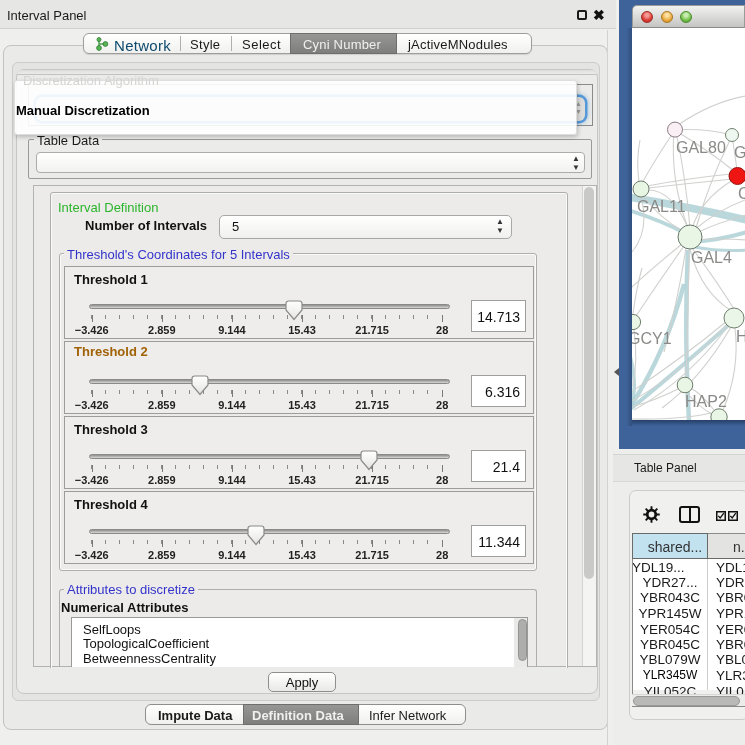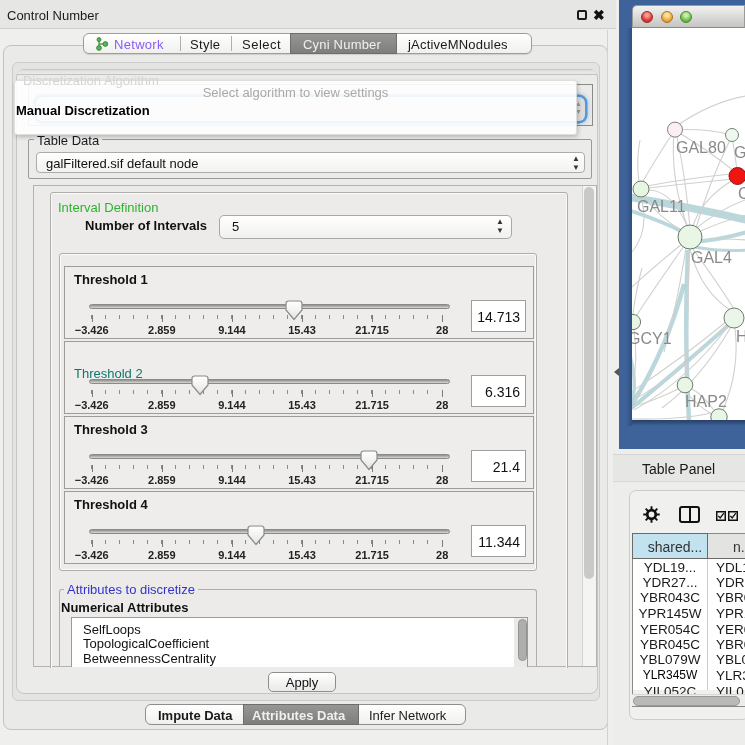--- a/index.html
+++ b/index.html
@@ -6,72 +6,71 @@
 html,body { width:745px; height:745px; overflow:hidden; }
 body { font-family:"Liberation Sans", sans-serif; background:#efefee; }
 #app { position:absolute; left:0; top:0; width:745px; height:745px; }
 .abs { position:absolute; }
 </style>
 </head>
 <body>
 <div id="app">
 
 <div class="abs" style="left:0;top:0;width:616px;height:29px;background:#e6e6e4;border-bottom:1px solid #d0d0ce;"></div>
-<div class="abs" style="left:7px;top:8px;font-size:13px;color:#1a1a1a;">Control Number</div>
+<div class="abs" style="left:7px;top:8px;font-size:13px;color:#1a1a1a;">Interval Panel</div>
 <div class="abs" style="left:577px;top:10px;width:10px;height:10px;border:2px solid #1a1a1a;border-radius:2px;"></div>
 <div class="abs" style="left:593px;top:7px;font-size:14px;font-weight:bold;color:#111;">✖</div>
 
 <div class="abs" style="left:3px;top:45px;width:605px;height:685px;background:#eaeae8;border:1px solid #c2c2c0;border-radius:8px;"></div>
 <div class="abs" style="left:12px;top:62px;width:588px;height:639px;background:#e4e4e2;border:1px solid #cccccb;border-radius:6px;"></div>
 <div class="abs" style="left:16px;top:69px;width:582px;height:625px;background:#ebebe9;border:1px solid #c6c6c4;border-radius:8px;"></div>
 <div class="abs" style="left:17px;top:70px;width:580px;height:5px;background:linear-gradient(#dededc,#ebebe9);border-bottom:1px solid #c2c2c0;border-radius:8px 8px 0 0;"></div>
 
 <div class="abs" style="left:83px;top:33px;width:449px;height:21px;background:linear-gradient(#ffffff,#f0f0ee);border:1px solid #9d9d9b;border-radius:6px;box-shadow:0 1px 1px rgba(0,0,0,0.12);"></div>
 <svg class="abs" style="left:95px;top:37px;" width="14" height="14" viewBox="0 0 14 14">
   <line x1="4" y1="3" x2="4" y2="11" stroke="#4a9a4a" stroke-width="1.4"></line>
   <line x1="4" y1="7" x2="10" y2="7" stroke="#4a9a4a" stroke-width="1.4"></line>
   <circle cx="4" cy="2.6" r="2" fill="#57b557" stroke="#2c7a2c" stroke-width="0.8"></circle>
   <circle cx="4" cy="11" r="2.4" fill="#57b557" stroke="#2c7a2c" stroke-width="0.8"></circle>
   <circle cx="10.4" cy="7" r="2.4" fill="#57b557" stroke="#2c7a2c" stroke-width="0.8"></circle>
 </svg>
-<div class="abs" style="left:114px;top:37px;font-size:13px;letter-spacing:0.3px;color:#8b5cf6;">Network</div>
+<div class="abs" style="left:114px;top:37px;font-size:15px;letter-spacing:0.3px;color:#0c4a6e;">Network</div>
 <div class="abs" style="left:180px;top:36px;width:1px;height:15px;background:#b0b0ae;"></div>
 <div class="abs" style="left:190px;top:37px;font-size:13px;letter-spacing:0.3px;color:#1a1a1a;">Style</div>
 <div class="abs" style="left:231px;top:36px;width:1px;height:15px;background:#b0b0ae;"></div>
 <div class="abs" style="left:242px;top:37px;font-size:13px;letter-spacing:0.5px;color:#1a1a1a;">Select</div>
 <div class="abs" style="left:290px;top:33px;width:107px;height:21px;background:linear-gradient(#969694,#7e7e7c);border:1px solid #6e6e6c;"></div>
 <div class="abs" style="left:303px;top:37px;font-size:13px;letter-spacing:0.2px;color:#f0f0ee;">Cyni Number</div>
 <div class="abs" style="left:408px;top:37px;font-size:13px;letter-spacing:0.2px;color:#1a1a1a;">jActiveMNodules</div>
 
 <div class="abs" style="left:28px;top:84px;width:565px;height:42px;border:1px solid #8a8a88;"></div>
 <div class="abs" style="left:36px;top:97px;width:549px;height:24px;border-radius:6px;background:#dcdcda;box-shadow:0 0 0 2.5px rgba(80,150,215,0.95), 0 0 4px 3px rgba(80,150,215,0.45);"></div>
 <div class="abs" style="left:575px;top:100px;font-size:7px;color:#999;line-height:8px;">▲<br>▼</div>
 
 <div class="abs" style="left:28px;top:139px;width:564px;height:40px;border:1px solid #9a9a98;border-radius:2px;"></div>
 <div class="abs" style="left:34px;top:133px;font-size:13px;color:#1a1a1a;background:#ebebe9;padding:0 3px;text-align:right;">Table Data</div>
 
 <div class="abs" style="left:14px;top:80px;width:563px;height:55px;background:rgba(255,255,255,0.9);border:1px solid rgba(185,185,185,0.45);border-radius:3px;box-shadow:1px 2px 4px rgba(0,0,0,0.22);"></div>
 <div class="abs" style="left:23px;top:73px;font-size:13px;color:#d4d4d2;">Discretization Algorithm</div>
-<div class="abs" style="left:14px;top:85px;width:563px;text-align:center;font-size:13px;color:#a9a9a7;">Select algorithm to view settings</div>
 <div class="abs" style="left:16px;top:103px;font-size:13px;font-weight:bold;color:#000;">Manual Discretization</div>
 <div class="abs" style="left:36px;top:152px;width:549px;height:21px;background:linear-gradient(#ffffff,#f2f2f0);border:1px solid #acacaa;border-radius:4px;"></div>
-<div class="abs" style="left:46px;top:156px;font-size:13px;color:#111;">galFiltered.sif default node</div>
 <div class="abs" style="left:572px;top:154px;font-size:8px;color:#333;line-height:9px;">▲<br>▼</div>
 
 <div class="abs" style="left:33px;top:185px;width:564px;height:482px;background:#ecebe9;border:1px solid #b2b2b0;"></div>
 
 <div class="abs" style="left:50px;top:192px;width:518px;height:482px;border:1px solid #adadab;border-radius:3px;box-shadow:inset 0 0 0 1px #fafaf8;"></div>
 <div class="abs" style="left:55px;top:200px;font-size:13px;color:#2cb52c;background:#ecebe9;padding:0 3px;">Interval Definition</div>
 
 <div class="abs" style="left:85px;top:218px;font-size:13px;font-weight:bold;color:#111;">Number of Intervals</div>
 <div class="abs" style="left:219px;top:215px;width:293px;height:24px;background:linear-gradient(#ffffff,#f0f0ee);border:1px solid #a8a8a6;border-radius:5px;"></div>
 <div class="abs" style="left:232px;top:219px;font-size:13px;color:#111;">5</div>
 <div class="abs" style="left:496px;top:217px;font-size:8px;color:#333;line-height:9px;">▲<br>▼</div>
 
 <div class="abs" style="left:59px;top:253px;width:478px;height:318px;border:1px solid #adadab;border-radius:3px;box-shadow:inset 0 0 0 1px #fafaf8;"></div>
+<div class="abs" style="left:64px;top:247px;font-size:13px;color:#3333cc;background:#ecebe9;padding:0 3px;">Threshold's Coordinates for 5 Intervals</div>
 
 <div class="abs" style="left:64px;top:266px;width:470px;height:73px;background:#eeedeb;border:1px solid #9c9c9a;"></div>
 <div class="abs" style="left:74px;top:272px;font-size:13px;font-weight:bold;color:#111;">Threshold 1</div>
 <div class="abs" style="left:89px;top:304px;width:361px;height:5px;background:linear-gradient(#8e8e8c,#d8d8d6);border:1px solid #8a8a88;border-radius:3px;"></div>
 <div class="abs" style="left:91.2px;top:315px;width:351px;height:4px;background:repeating-linear-gradient(90deg,#8a8a88 0 1px,transparent 1px 14.02px);"></div>
 <div class="abs" style="left:91.7px;top:315px;width:1px;height:7px;background:#7a7a78;"></div>
 <div class="abs" style="left:161.8px;top:315px;width:1px;height:7px;background:#7a7a78;"></div>
 <div class="abs" style="left:231.9px;top:315px;width:1px;height:7px;background:#7a7a78;"></div>
 <div class="abs" style="left:302.0px;top:315px;width:1px;height:7px;background:#7a7a78;"></div>
 <div class="abs" style="left:372.1px;top:315px;width:1px;height:7px;background:#7a7a78;"></div>
@@ -89,21 +88,21 @@
           <stop offset="0.5" stop-color="#f2f2f0"></stop>
           <stop offset="1" stop-color="#e2e2e0"></stop>
         </linearGradient>
       </defs>
 <path d="M 3.5 1 L 14.5 1 A 2.5 2.5 0 0 1 17 3.5 L 17 10 L 9 19.5 L 1 10 L 1 3.5 A 2.5 2.5 0 0 1 3.5 1 Z" fill="url(#th266)" stroke="#8a8a88" stroke-width="1.2"></path>
 </svg>
 <div class="abs" style="left:471px;top:300px;width:55px;height:32px;background:#ffffff;border:1px solid #9e9e9c;"></div>
 <div class="abs" style="left:471px;top:309px;width:49px;text-align:right;font-size:14px;color:#111;">14.713</div>
 
 <div class="abs" style="left:64px;top:341px;width:470px;height:73px;background:#eeedeb;border:1px solid #9c9c9a;"></div>
-<div class="abs" style="left:74px;top:366px;font-size:13px;font-weight:normal;color:#0f766e;">Threshold 2</div>
+<div class="abs" style="left:74px;top:344px;font-size:13px;font-weight:bold;color:#a16207;">Threshold 2</div>
 <div class="abs" style="left:89px;top:379px;width:361px;height:5px;background:linear-gradient(#8e8e8c,#d8d8d6);border:1px solid #8a8a88;border-radius:3px;"></div>
 <div class="abs" style="left:91.2px;top:390px;width:351px;height:4px;background:repeating-linear-gradient(90deg,#8a8a88 0 1px,transparent 1px 14.02px);"></div>
 <div class="abs" style="left:91.7px;top:390px;width:1px;height:7px;background:#7a7a78;"></div>
 <div class="abs" style="left:161.8px;top:390px;width:1px;height:7px;background:#7a7a78;"></div>
 <div class="abs" style="left:231.9px;top:390px;width:1px;height:7px;background:#7a7a78;"></div>
 <div class="abs" style="left:302.0px;top:390px;width:1px;height:7px;background:#7a7a78;"></div>
 <div class="abs" style="left:372.1px;top:390px;width:1px;height:7px;background:#7a7a78;"></div>
 <div class="abs" style="left:442.2px;top:390px;width:1px;height:7px;background:#7a7a78;"></div>
 <div class="abs" style="left:61.7px;top:399px;width:60px;text-align:center;font-size:11px;font-weight:bold;color:#222;">−3.426</div>
 <div class="abs" style="left:131.8px;top:399px;width:60px;text-align:center;font-size:11px;font-weight:bold;color:#222;">2.859</div>
@@ -196,21 +195,21 @@
 
 <div class="abs" style="left:268px;top:672px;width:68px;height:20px;background:linear-gradient(#ffffff,#e9e9e7);border:1px solid #8e8e8c;border-radius:5px;"></div>
 <div class="abs" style="left:268px;top:675px;width:68px;text-align:center;font-size:13px;color:#111;">Apply</div>
 
 <div class="abs" style="left:582px;top:186px;width:14px;height:480px;background:#f4f4f2;border-left:1px solid #d4d4d2;"></div>
 <div class="abs" style="left:584px;top:187px;width:10px;height:392px;background:#c9c9c7;border-radius:5px;"></div>
 
 <div class="abs" style="left:145px;top:704px;width:321px;height:21px;background:linear-gradient(#ffffff,#f0f0ee);border:1px solid #8e8e8c;border-radius:6px;"></div>
 <div class="abs" style="left:158px;top:708px;font-size:13px;font-weight:bold;color:#1a1a1a;">Impute Data</div>
 <div class="abs" style="left:243px;top:704px;width:116px;height:21px;background:linear-gradient(#969694,#7e7e7c);border:1px solid #6e6e6c;"></div>
-<div class="abs" style="left:252px;top:708px;font-size:13px;font-weight:bold;color:#f0f0ee;">Attributes Data</div>
+<div class="abs" style="left:252px;top:708px;font-size:13px;font-weight:bold;color:#f0f0ee;">Definition Data</div>
 <div class="abs" style="left:369px;top:708px;font-size:13px;font-weight:normal;color:#1a1a1a;">Infer Network</div>
 
 <div class="abs" style="left:607px;top:30px;width:1px;height:715px;background:#d2d2d0;"></div>
 <div class="abs" style="left:608px;top:30px;width:11px;height:715px;background:#efefed;"></div>
 <div class="abs" style="left:614px;top:368px;width:0;height:0;border-top:4px solid transparent;border-bottom:4px solid transparent;border-right:5px solid #555;"></div>
 <div class="abs" style="left:619px;top:0;width:126px;height:449px;background:#3e639b;"></div>
 <div class="abs" style="left:632px;top:5px;width:113px;height:23px;background:linear-gradient(#f2f2f0,#c4c4c2);border-top-left-radius:5px;border:1px solid #9a9a98;border-bottom:1px solid #8a8a88;"></div>
 
 <div class="abs" style="left:641px;top:11px;width:12px;height:12px;border-radius:50%;background:radial-gradient(circle at 50% 32%, #f59a94 0 18%, #dc3a35 60%, #b02a24 100%);border:1px solid #9e2a24;"></div>
 <div class="abs" style="left:661px;top:11px;width:12px;height:12px;border-radius:50%;background:radial-gradient(circle at 50% 32%, #fbe0a0 0 18%, #e9a93d 60%, #c08328 100%);border:1px solid #a8761e;"></div>
@@ -277,21 +276,21 @@
 <text x="628" y="344" font-size="16" fill="#8a8a88" font-family="Liberation Sans, sans-serif">GCY1</text>
 <text x="736" y="342" font-size="16" fill="#8a8a88" font-family="Liberation Sans, sans-serif">H</text>
 <text x="685" y="407" font-size="16" fill="#8a8a88" font-family="Liberation Sans, sans-serif">HAP2</text>
 </svg>
 
 <div class="abs" style="left:632px;top:420px;width:113px;height:6px;background:linear-gradient(rgba(10,20,40,0.45),rgba(10,20,40,0));"></div>
 <div class="abs" style="left:626px;top:28px;width:6px;height:398px;background:linear-gradient(90deg,rgba(10,20,40,0),rgba(10,20,40,0.25));"></div>
 
 <div class="abs" style="left:613px;top:450px;width:132px;height:295px;background:#ededeb;"></div>
 <div class="abs" style="left:613px;top:454px;width:132px;height:28px;background:#e6e6e4;border-top:1px solid #d4d4d2;border-bottom:1px solid #d8d8d6;"></div>
-<div class="abs" style="left:634px;top:461px;font-size:14px;color:#1a1a1a;margin-left:8px;">Table Panel</div>
+<div class="abs" style="left:634px;top:461px;font-size:12px;color:#1a1a1a;">Table Panel</div>
 
 <div class="abs" style="left:629px;top:490px;width:120px;height:230px;background:#f0f0ee;border:1px solid #cccccb;border-radius:7px;"></div>
 
 <svg class="abs" style="left:643px;top:506px;" width="17" height="17" viewBox="0 0 17 17">
   <path fill="#111" fill-rule="evenodd" d="M 6.46 3.29 L 7.48 2.99 L 7.57 0.25 L 9.43 0.25 L 9.52 2.99 L 10.74 3.37 L 11.67 3.88 L 13.67 2.01 L 14.99 3.33 L 13.12 5.33 L 13.71 6.46 L 14.01 7.48 L 16.75 7.57 L 16.75 9.43 L 14.01 9.52 L 13.63 10.74 L 13.12 11.67 L 14.99 13.67 L 13.67 14.99 L 11.67 13.12 L 10.54 13.71 L 9.52 14.01 L 9.43 16.75 L 7.57 16.75 L 7.48 14.01 L 6.26 13.63 L 5.33 13.12 L 3.33 14.99 L 2.01 13.67 L 3.88 11.67 L 3.29 10.54 L 2.99 9.52 L 0.25 9.43 L 0.25 7.57 L 2.99 7.48 L 3.37 6.26 L 3.88 5.33 L 2.01 3.33 L 3.33 2.01 L 5.33 3.88 Z M 8.5 5.6 A 2.9 2.9 0 1 0 8.5 11.4 A 2.9 2.9 0 1 0 8.5 5.6 Z"></path>
 </svg>
 <div class="abs" style="left:679px;top:506px;width:21px;height:17px;border:2.5px solid #111;border-radius:3px;"></div>
 <div class="abs" style="left:688.5px;top:508px;width:2.5px;height:13px;background:#111;"></div>
 <svg class="abs" style="left:716px;top:511px;" width="22" height="10" viewBox="0 0 22 10">
 <rect x="0.75" y="0.75" width="8.5" height="8.5" fill="none" stroke="#111" stroke-width="1.5"></rect>
@@ -299,21 +298,21 @@
 <rect x="12.75" y="0.75" width="8.5" height="8.5" fill="none" stroke="#111" stroke-width="1.5"></rect>
 <path d="M 14.3 4.8 L 16.2 7 L 19.8 2.2" fill="none" stroke="#111" stroke-width="1.3"></path>
 </svg>
 
 <div class="abs" style="left:632px;top:533px;width:113px;height:26px;background:#e3e3e1;border-top:1px solid #8a8a88;border-bottom:1px solid #6a6a68;"></div>
 <div class="abs" style="left:632px;top:533px;width:76px;height:26px;background:#c2e2f0;border:1px solid #6a6a68;"></div>
 <div class="abs" style="left:642px;top:539px;width:66px;text-align:center;font-size:14px;color:#333;">shared...</div>
 <div class="abs" style="left:733px;top:539px;font-size:14px;color:#333;">n...</div>
 <div class="abs" style="left:632px;top:559px;width:113px;height:131px;background:#ffffff;"></div>
 <div class="abs" style="left:707px;top:559px;width:1px;height:131px;background:#cccccb;"></div>
-<div class="abs" style="left:632px;top:560px;width:76px;text-align:center;font-size:13.5px;color:#1a1a1a;white-space:nowrap;overflow:hidden;">YDL19...</div>
+<div class="abs" style="left:632px;top:560px;width:76px;text-align:left;font-size:13.5px;color:#1a1a1a;white-space:nowrap;overflow:hidden;">YDL19...</div>
 <div class="abs" style="left:716px;top:560px;font-size:13.5px;color:#1a1a1a;white-space:nowrap;">YDL1</div>
 <div class="abs" style="left:632px;top:575px;width:76px;text-align:center;font-size:13.5px;color:#1a1a1a;white-space:nowrap;overflow:hidden;">YDR27...</div>
 <div class="abs" style="left:716px;top:575px;font-size:13.5px;color:#1a1a1a;white-space:nowrap;">YDR2</div>
 <div class="abs" style="left:632px;top:590px;width:76px;text-align:center;font-size:13.5px;color:#1a1a1a;white-space:nowrap;overflow:hidden;">YBR043C</div>
 <div class="abs" style="left:716px;top:590px;font-size:13.5px;color:#1a1a1a;white-space:nowrap;">YBR0</div>
 <div class="abs" style="left:632px;top:606px;width:76px;text-align:center;font-size:13.5px;color:#1a1a1a;white-space:nowrap;overflow:hidden;">YPR145W</div>
 <div class="abs" style="left:716px;top:606px;font-size:13.5px;color:#1a1a1a;white-space:nowrap;">YPR1</div>
 <div class="abs" style="left:632px;top:622px;width:76px;text-align:center;font-size:13.5px;color:#1a1a1a;white-space:nowrap;overflow:hidden;">YER054C</div>
 <div class="abs" style="left:716px;top:622px;font-size:13.5px;color:#1a1a1a;white-space:nowrap;">YER0</div>
 <div class="abs" style="left:632px;top:637px;width:76px;text-align:center;font-size:13.5px;color:#1a1a1a;white-space:nowrap;overflow:hidden;">YBR045C</div>

